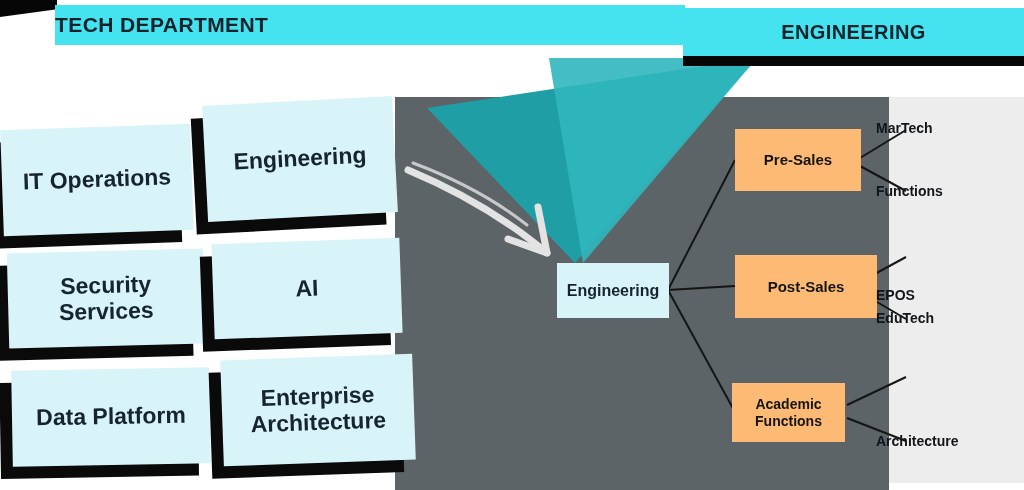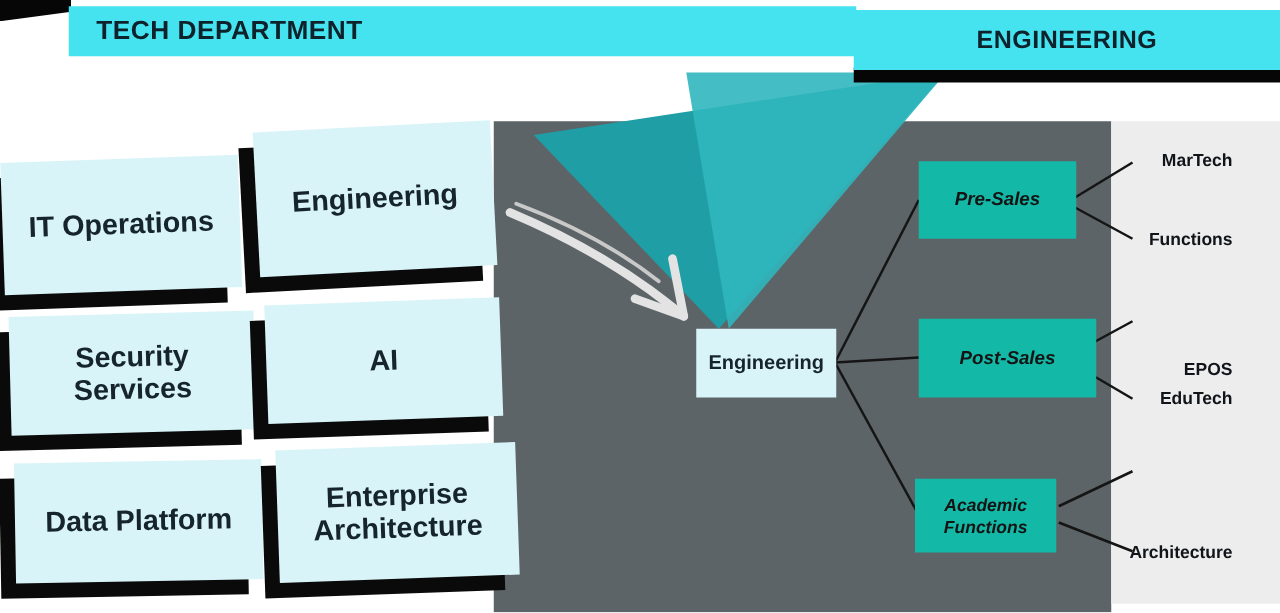--- a/index.html
+++ b/index.html
@@ -15,21 +15,21 @@
   .abs { position:absolute; }
 
   
   .hdr {
     background:#45e3f0;
     color:#0d222b;
     font-weight:bold;
     display:flex; align-items:center;
     letter-spacing:0.4px;
   }
-  .hdr-left  { left:55px;  top:5px;  width:630px; height:40px; padding-left:22px; font-size:21px; }
+  .hdr-left  { left:55px;  top:5px;  width:630px; height:40px; font-size:21px; }
   .hdr-right { left:683px; top:8px;  width:341px; height:48px; justify-content:center; font-size:20px; }
   .black-tl          { left:0;     top:0;    width:57px;  height:17px; background:#060606; clip-path:polygon(0 0,100% 0,100% 55%,0 100%); }
   .black-under-right { left:683px; top:54px; width:341px; height:12px; background:#060606; }
 
   
   .dark-panel  { left:395px; top:97px; width:494px; height:393px; background:#5c6467; }
   .right-panel { left:889px; top:97px; width:135px; height:386px; background:#ededed; }
 
   
   .dept {
@@ -51,37 +51,36 @@
   .d6 { left:222px; top:357px; width:192px; height:106px; transform:rotate(-2deg); }
 
   
   .eng-node {
     left:557px; top:263px; width:112px; height:55px;
     background:#d9f4f8; color:#15242d;
     font-weight:bold; font-size:16px;
     display:flex; align-items:center; justify-content:center;
   }
   .node {
-    background:#14b8a6; color:#141414;
+    background:#fdba74; color:#141414;
     font-weight:bold; font-size:15px;
     line-height:1.2;
     display:flex; align-items:center; justify-content:center;
     text-align:center;
     padding:0 6px;
-    font-style:italic;
   }
   .n-pre  { left:735px; top:129px; width:126px; height:62px; }
   .n-post { left:735px; top:255px; width:142px; height:63px; }
   .n-acad { left:732px; top:383px; width:113px; height:59px; font-size:14px; }
 
   
   .leaf {
     left:876px; width:110px;
     color:#111418; font-weight:bold; font-size:14px;
-    text-align:right; line-height:1.25;
+    text-align:left; line-height:1.25;
   }
   .l1 { top:120px; } .l2 { top:183px; } .l3 { top:247px;margin-top:40px; }
   .l4 { top:310px; } .l5 { top:355px; } .l6 { top:433px; }
 
   svg.overlay {
     position:absolute; left:0; top:0;
     width:1024px; height:490px;
     pointer-events:none;
   }
 </style>

